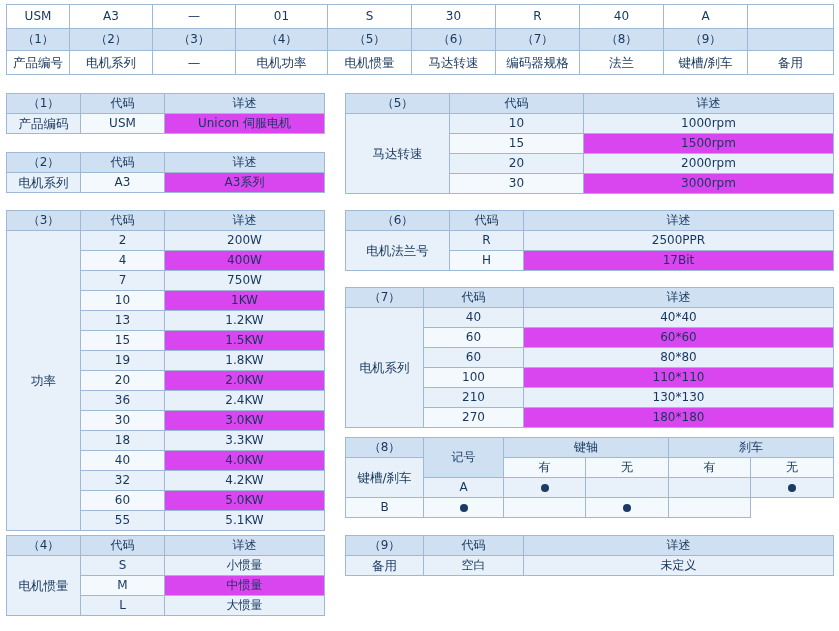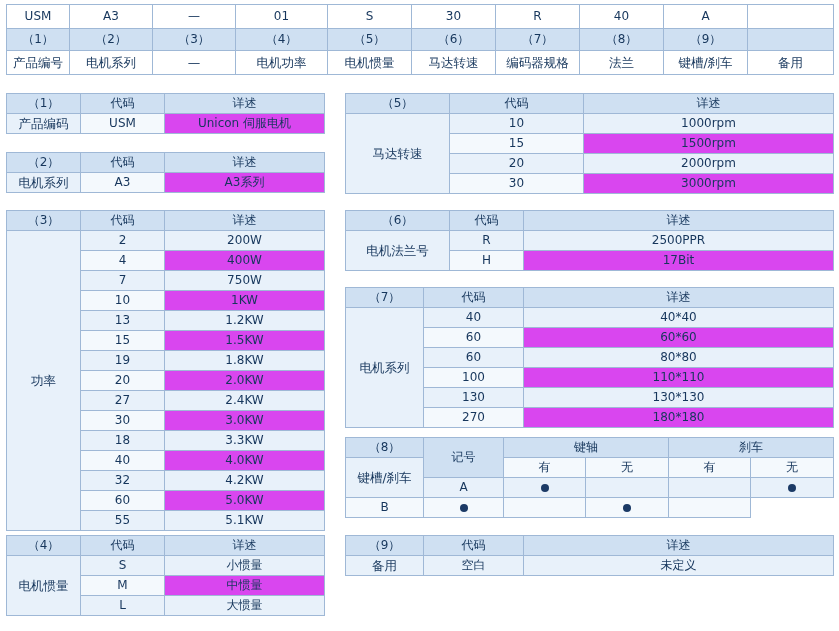--- a/index.html
+++ b/index.html
@@ -242,21 +242,21 @@
     </tr>
     <tr>
       <td class="alt">19</td>
       <td class="alt">1.8KW</td>
     </tr>
     <tr>
       <td class="code">20</td>
       <td class="desc">2.0KW</td>
     </tr>
     <tr>
-      <td class="alt">27</td>
+      <td class="alt">36</td>
       <td class="alt">2.4KW</td>
     </tr>
     <tr>
       <td class="code">30</td>
       <td class="desc">3.0KW</td>
     </tr>
     <tr>
       <td class="alt">18</td>
       <td class="alt">3.3KW</td>
     </tr>
@@ -386,21 +386,21 @@
     </tr>
     <tr>
       <td class="alt">60</td>
       <td class="alt">80*80</td>
     </tr>
     <tr>
       <td class="code">100</td>
       <td class="desc">110*110</td>
     </tr>
     <tr>
-      <td class="alt">130</td>
+      <td class="alt">210</td>
       <td class="alt">130*130</td>
     </tr>
     <tr>
       <td class="code">270</td>
       <td class="desc">180*180</td>
     </tr>
   </tbody>
     </table>
 
   <table class="dtable" id="t8">

